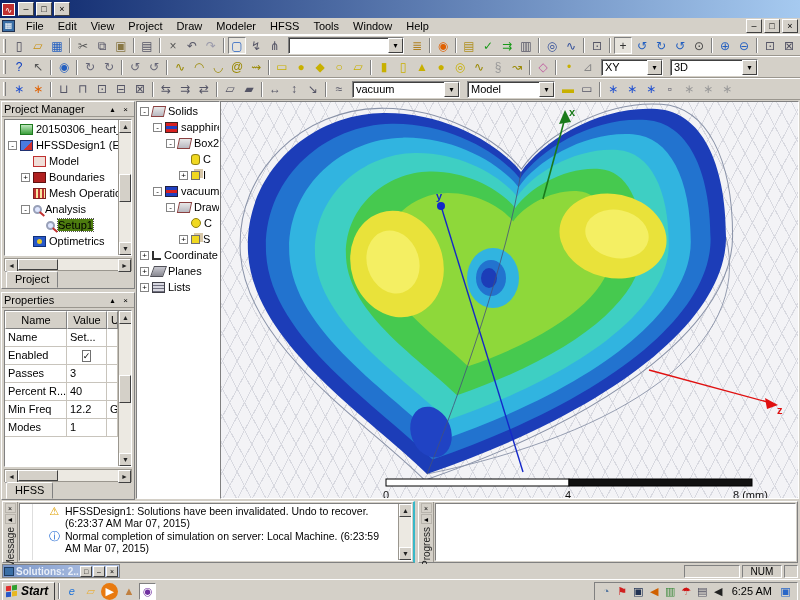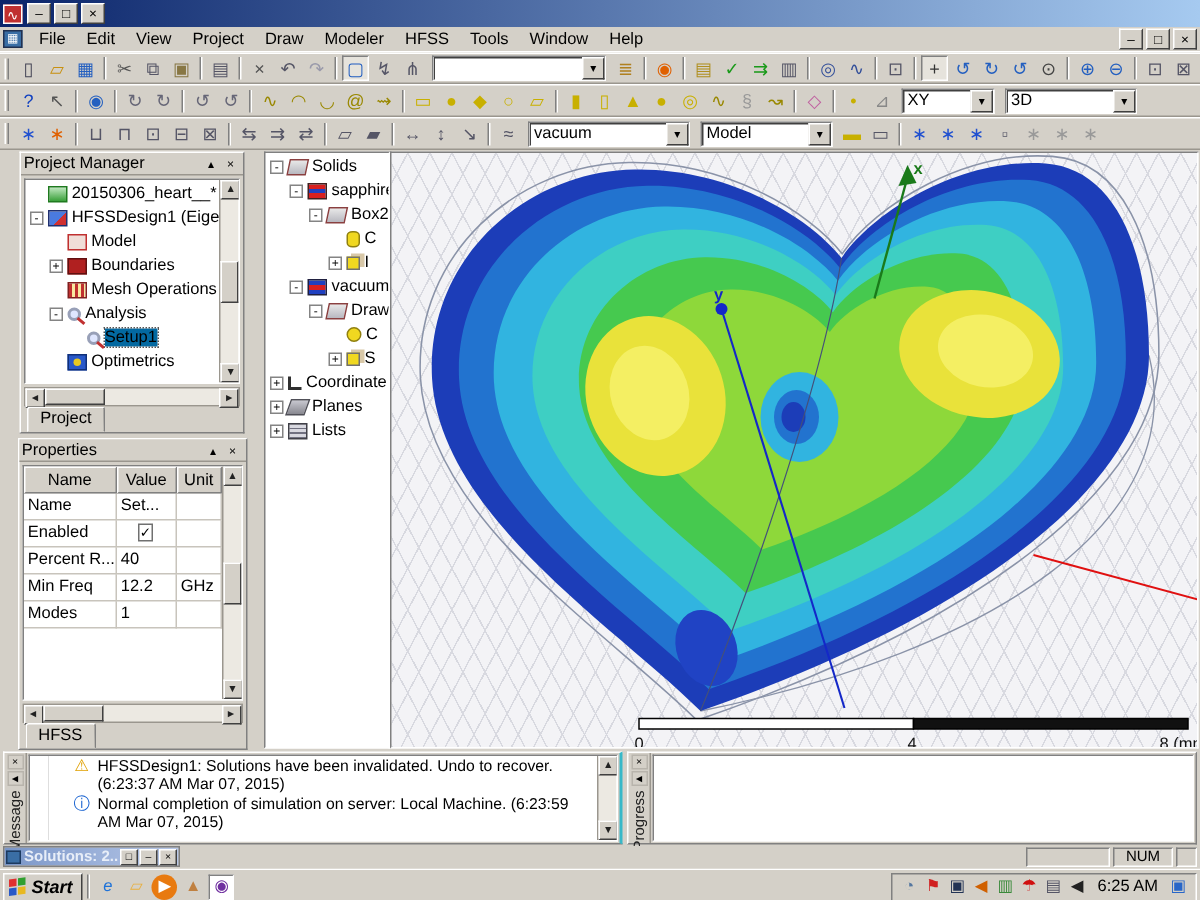--- a/index.html
+++ b/index.html
@@ -26,21 +26,21 @@
   .strip { display:flex; align-items:center; gap:1px; }
   .tbi { width:18px; height:17px; display:inline-flex; align-items:center; justify-content:center; font-size:12px; line-height:16px; cursor:default; }
   .tbi.pressed { border:1px solid; border-color:#808080 #fff #fff #808080; background:#e6e3dc; }
   .tbsep { width:2px; height:15px; border-left:1px solid #808080; border-right:1px solid #fff; margin:0 2px; display:inline-block; }
   .combo { height:17px; background:#fff; border:1px solid; border-color:#808080 #fff #fff #808080; box-shadow:inset 1px 1px 0 #404040; display:flex; align-items:center; margin:0 3px; }
   .combo-text { flex:1; padding:0 3px; font-size:11px; overflow:hidden; white-space:nowrap; }
   .combo-btn { width:15px; height:15px; background:#d4d0c8; border:1px solid; border-color:#fff #404040 #404040 #fff; font-size:8px; text-align:center; line-height:13px; }
 
   
   .main { display:flex; height:400px; background:#d4d0c8; }
-  .leftcol { width:176px; display:flex; flex-direction:column; padding:1px 1px 0 1px;align-items:center; }
+  .leftcol { width:136px; display:flex; flex-direction:column; padding:1px 1px 0 1px; }
   .panel { border:1px solid; border-color:#fff #808080 #808080 #fff; background:#d4d0c8; display:flex; flex-direction:column; }
   .pm-panel { height:188px; margin-bottom:3px; }
   .prop-panel { flex:1; }
   .panel-hdr { height:15px; display:flex; align-items:center; padding:0 2px; background:#d4d0c8; border-bottom:1px solid #9a968e; }
   .panel-hdr .phtitle { flex:1; font-size:11px; }
   .phbtn { width:13px; height:12px; font-size:8px; line-height:11px; text-align:center; background:#d4d0c8; border:1px solid #d4d0c8; }
   .panel-body { flex:1; display:flex; margin:2px; border:1px solid; border-color:#808080 #fff #fff #808080; background:#fff; overflow:hidden; }
   .tree-area { flex:1; overflow:hidden; padding:1px 0; }
   .vscroll { width:13px; background:#ece9e2; display:flex; flex-direction:column; justify-content:space-between; border-left:1px solid #9a968e; }
   .sbtn { width:13px; height:13px; background:#d4d0c8; border:1px solid; border-color:#fff #404040 #404040 #fff; font-size:7px; text-align:center; line-height:11px; color:#222; }
@@ -49,21 +49,21 @@
   .hthumb { flex:0 0 40px; background:#d4d0c8; border:1px solid; border-color:#fff #404040 #404040 #fff; }
   .hsp { flex:1; }
   .tabrow { height:17px; display:flex; padding-left:4px; align-items:flex-end; }
   .tab { background:#d4d0c8; border:1px solid; border-color:#fff #808080 #d4d0c8 #fff; padding:1px 8px 2px 8px; font-size:11px; border-radius:2px 2px 0 0; }
 
   .trow { height:16px; display:flex; align-items:center; white-space:nowrap; overflow:hidden; }
   .exp { width:9px; height:9px; border:1px solid #848484; background:#fff; font-size:8px; line-height:7px; text-align:center; margin-right:3px; flex:none; color:#000; }
   .expsp { width:12px; flex:none; }
   .ti { width:13px; height:11px; margin-right:3px; flex:none; display:inline-block; }
   .tlabel { font-size:11px; }
-  .tsel { background:#0369a1; outline:1px dotted #555; }
+  .tsel { background:#4d7c0f; outline:1px dotted #555; }
   .ti-project { background:linear-gradient(#bfe8bf,#3aa03a); border:1px solid #1f7a1f; }
   .ti-design { background:linear-gradient(135deg,#4a7ae0 60%,#d03030 60%); border:1px solid #203070; }
   .ti-model { background:#f0ded8; border:1px solid #c03030; }
   .ti-boundaries { background:#b02020; border:1px solid #601010; }
   .ti-excitations { background:linear-gradient(#e05050,#901010); border:1px solid #601010; }
   .ti-mesh { background:repeating-linear-gradient(90deg,#c03030 0 2px,#f8e8a0 2px 4px); border:1px solid #802020; }
   .ti-analysis,.ti-setup { border-radius:50%; width:9px; height:9px; border:2px solid #98a0b8; position:relative; background:#dfe6ff; }
   .ti-analysis::after,.ti-setup::after { content:""; position:absolute; width:6px; height:2px; background:#c03030; transform:rotate(40deg); right:-5px; bottom:-3px; }
   .ti-optimetrics { background:#2858c8; border:1px solid #103078; position:relative; }
   .ti-optimetrics::after { content:""; position:absolute; inset:2px 3px; background:#e8c820; border-radius:50%; }
@@ -401,20 +401,25 @@
           </div>
           <div>
               <div class="prow">
                 <span class="pcell c1">Name</span>
                 <span class="pcell c2">Set...</span>
                 <span class="pcell c3"></span>
               </div>
               <div class="prow">
                 <span class="pcell c1">Enabled</span>
                 <span class="pcell c2" style="text-align: center;"><span class="cb">✓</span></span>
+                <span class="pcell c3"></span>
+              </div>
+              <div class="prow">
+                <span class="pcell c1">Passes</span>
+                <span class="pcell c2">3</span>
                 <span class="pcell c3"></span>
               </div>
               <div class="prow">
                 <span class="pcell c1">Percent R...</span>
                 <span class="pcell c2">40</span>
                 <span class="pcell c3"></span>
               </div>
               <div class="prow">
                 <span class="pcell c1">Min Freq</span>
                 <span class="pcell c2">12.2</span>

